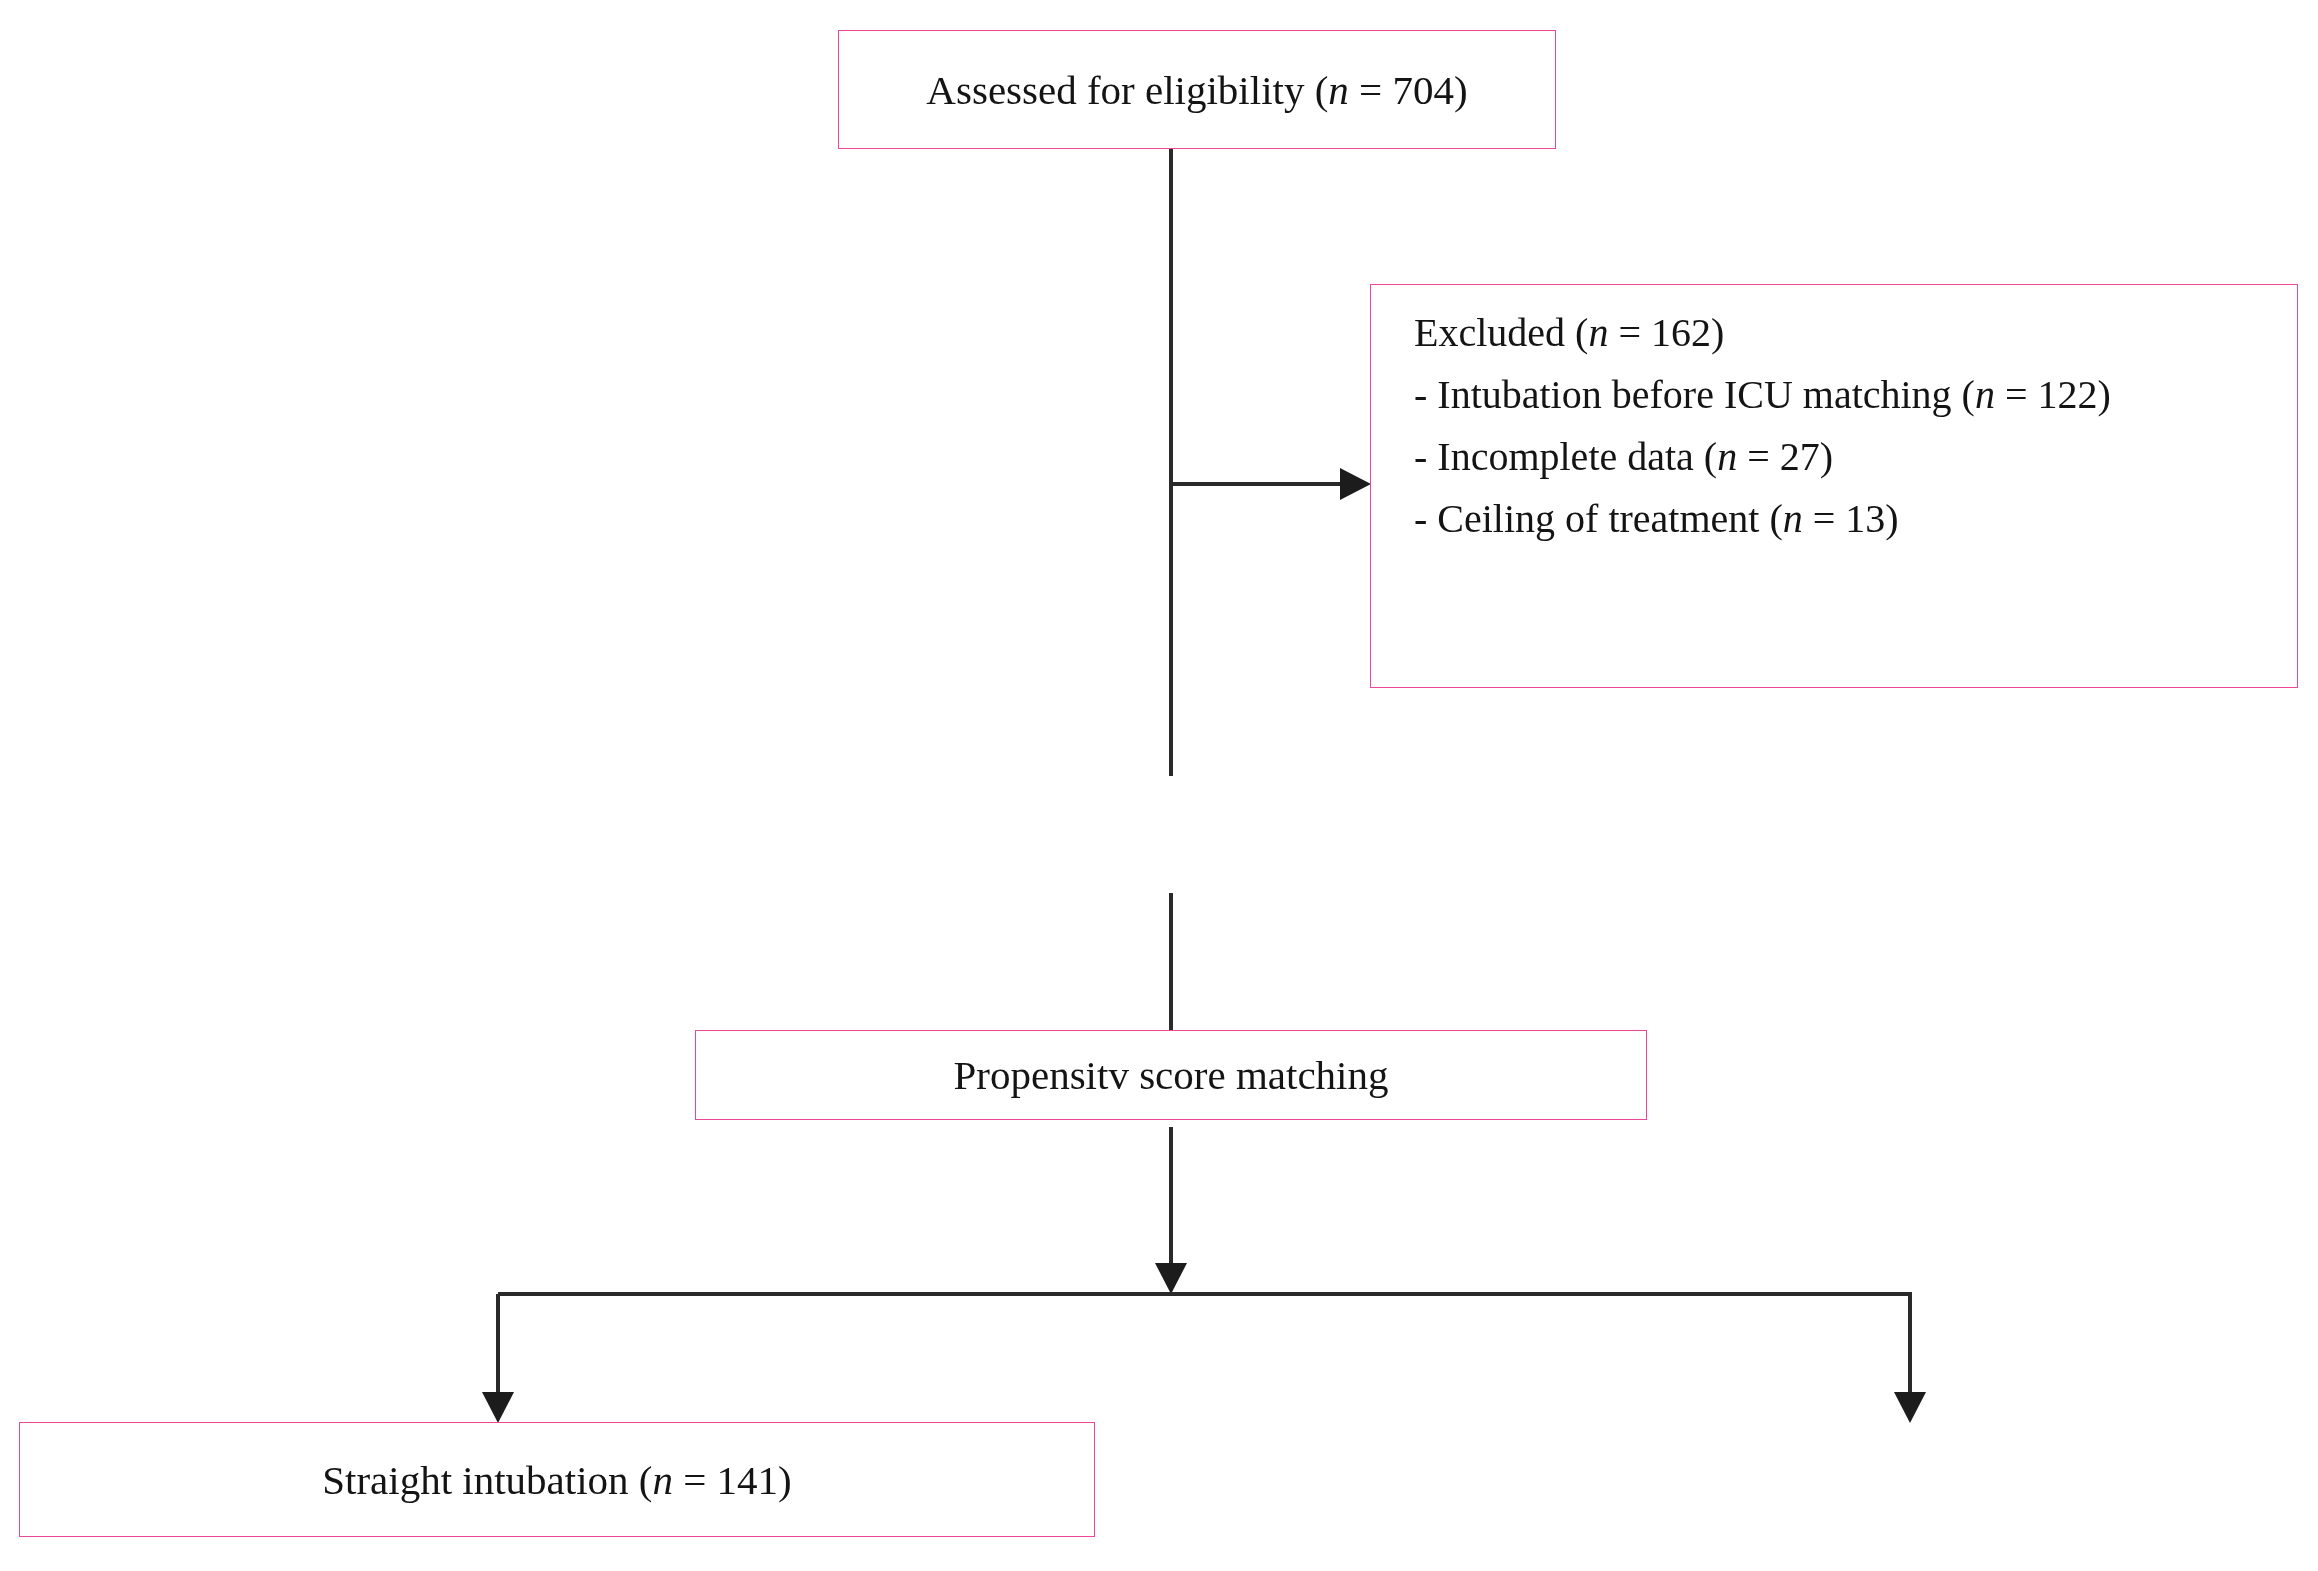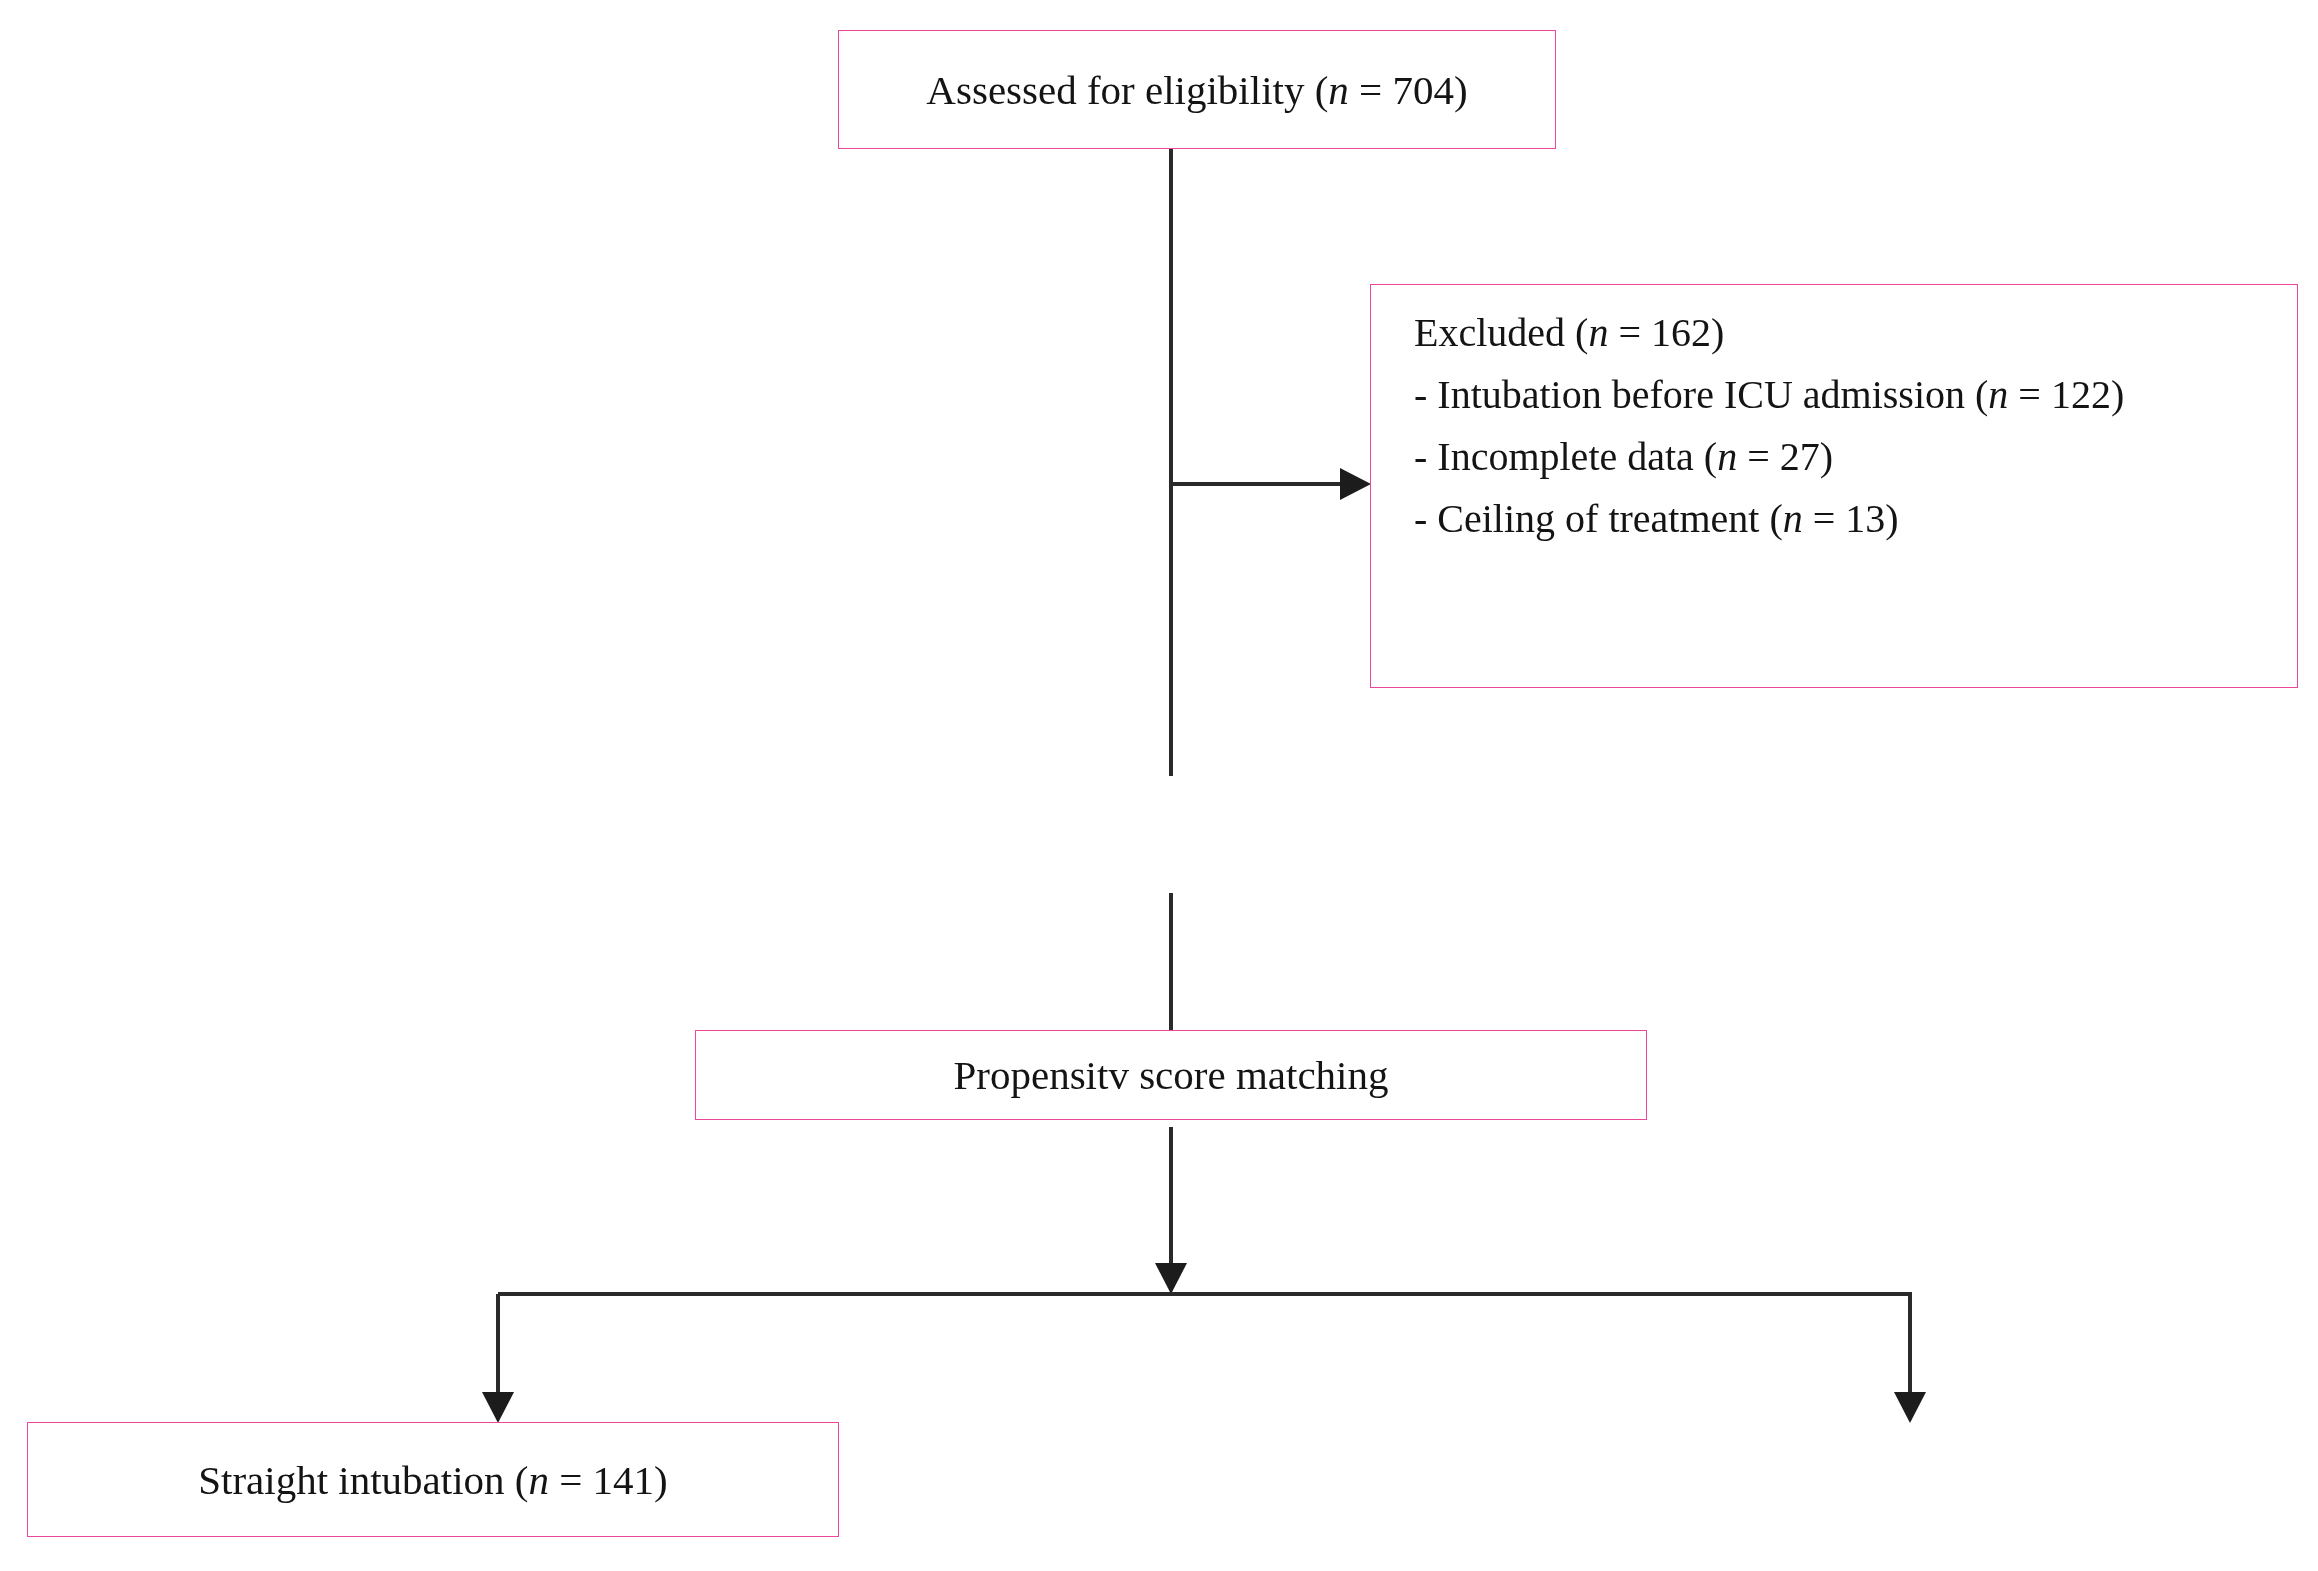--- a/index.html
+++ b/index.html
@@ -80,29 +80,29 @@
 
   <div class="line" style="left:1908px; top:1294px; width:4px; height:99px;"></div>
   <div class="arrow-down" style="left:1894px; top:1392px;"></div>
 
   <div class="box" style="left:838px; top:30px; width:718px; height:119px;">
     <span><span>Assessed for eligibility (</span><span class="nv">n</span><span> = 704)</span></span>
   </div>
 
   <div class="box box-excluded" style="left:1370px; top:284px; width:928px; height:404px;padding-left:43px;">
     <span class="ex-line"><span>Excluded (</span><span class="nv">n</span><span> = 162)</span></span>
-    <span class="ex-line"><span>- Intubation before ICU admission (</span><span class="nv">n</span><span> = 122)</span></span>
+    <span class="ex-line"><span>- Intubation before ICU matching (</span><span class="nv">n</span><span> = 122)</span></span>
     <span class="ex-line"><span>- Incomplete data (</span><span class="nv">n</span><span> = 27)</span></span>
     <span class="ex-line"><span>- Ceiling of treatment (</span><span class="nv">n</span><span> = 13)</span></span>
   </div>
 
 
   <div class="box" style="left:695px; top:1030px; width:952px; height:90px;">
     <span>Propensitv score matching</span>
   </div>
 
-  <div class="box" style="left:27px; top:1422px; width:812px; height:115px;">
+  <div class="box" style="left:19px; top:1422px; width:1076px; height:115px;">
     <span><span>Straight intubation (</span><span class="nv">n</span><span> = 141)</span></span>
   </div>
 
 
 </div>
 
 
 </body></html>

